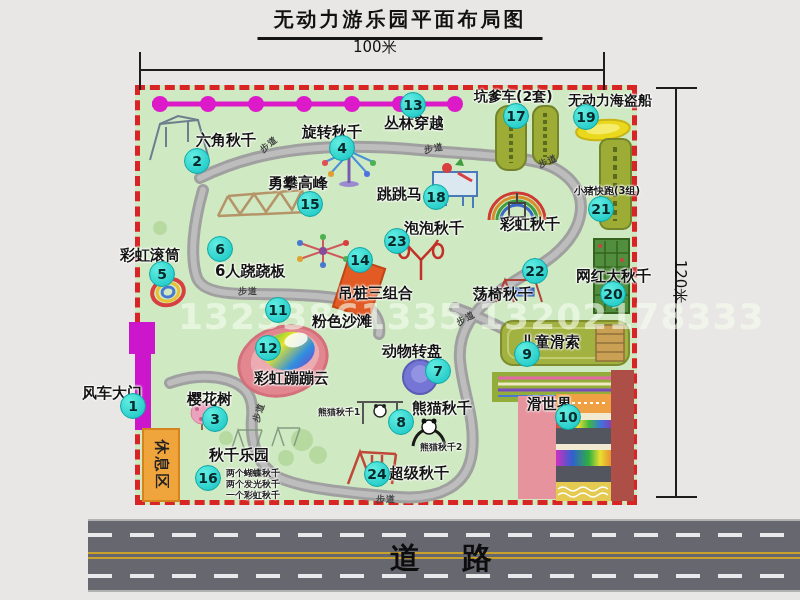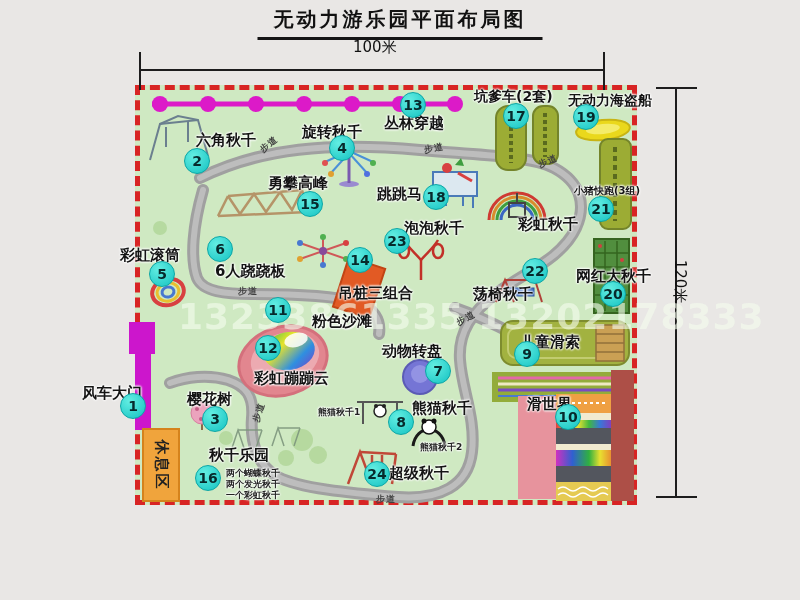--- a/index.html
+++ b/index.html
@@ -332,21 +332,21 @@
       <path d="M558,495 q5,-4 10,0 t10,0 t10,0 t10,0 t10,0" stroke="#fff" stroke-width="1.5" fill="none"></path>
     </g>
   </svg>
 
   <div id="wm2" class="wm">13233861335 13202178333</div>
 
   <div id="rest-area">
     <span class="vtxt">休息区</span>
   </div>
 
-  <div class="map-label" style="left:506px;top:215px;padding-left:12px;">彩虹秋千</div>
+  <div class="map-label" style="left:488px;top:215px;padding-left:12px;">彩虹秋千</div>
   <div class="map-label small-label" style="left:318px;top:406px;">熊猫秋千1</div>
   <div class="map-label small-label" style="left:420px;top:441px;">熊猫秋千2</div>
   <div class="map-label small-label" style="left:226px;top:467px;">两个蝴蝶秋千</div>
   <div class="map-label small-label" style="left:226px;top:478px;">两个发光秋千</div>
   <div class="map-label small-label" style="left:226px;top:489px;">一个彩虹秋千</div>
 
   <div id="dimh" class="dim-label">100米</div>
   <div id="dimv" class="dim-label">120米</div>
 
   <div id="gen-layer">
@@ -400,14 +400,21 @@
       <div class="badge" style="left: 364px; top: 461px;">24</div>
       <div class="trail" style="left: 259px; top: 138px; transform: rotate(-38deg);">步道</div>
       <div class="trail" style="left: 424px; top: 142px; transform: rotate(-10deg);">步道</div>
       <div class="trail" style="left: 538px; top: 155px; transform: rotate(-22deg);">步道</div>
       <div class="trail" style="left: 238px; top: 285px;">步道</div>
       <div class="trail" style="left: 249px; top: 406px; transform: rotate(-72deg);">步道</div>
       <div class="trail" style="left: 376px; top: 493px;">步道</div>
       <div class="trail" style="left: 456px; top: 312px; transform: rotate(-28deg);">步道</div>
     </div>
 
+  <div id="road">
+    <div class="dashline" style="top:12px;"></div>
+    <div class="yline" style="top:31px;"></div>
+    <div class="yline" style="top:36px;"></div>
+    <div class="dashline" style="bottom:12px;"></div>
+    <div id="road-label">道　路</div>
+  </div>
 
 </div>
 
 </body></html>

